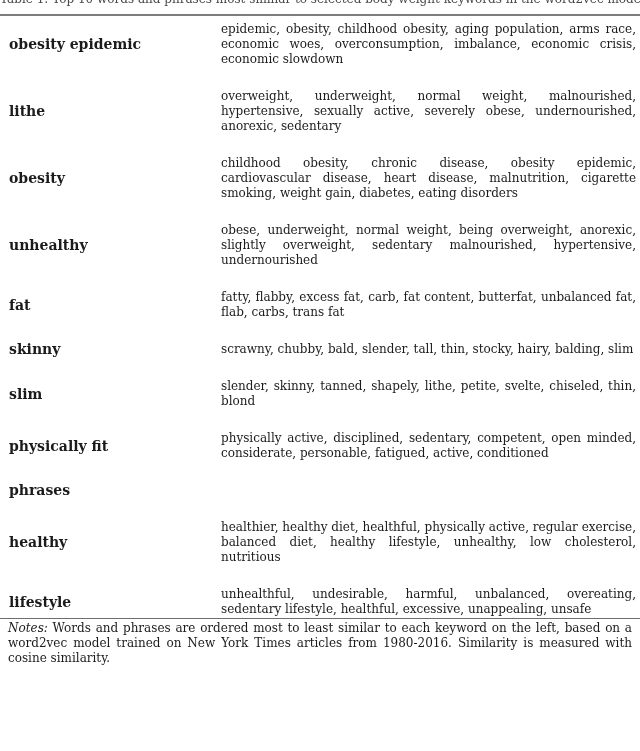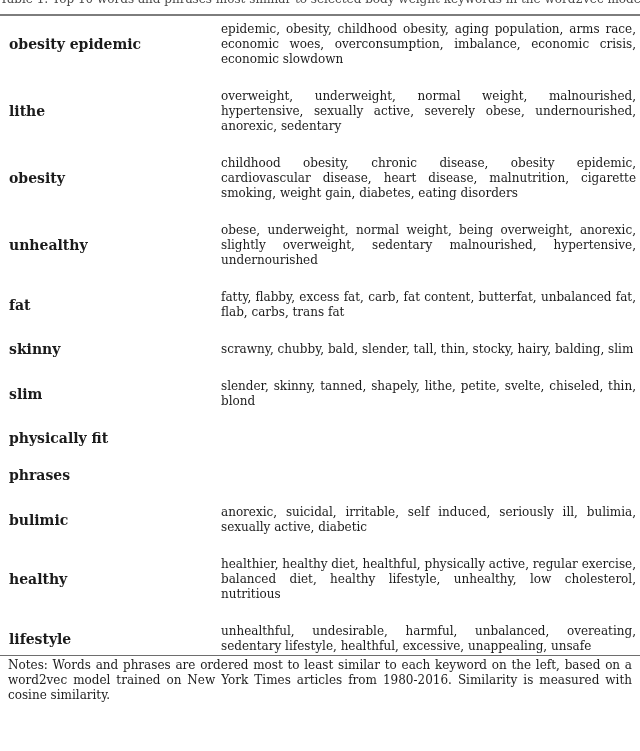--- a/index.html
+++ b/index.html
@@ -64,20 +64,21 @@
     border-top: 1.5px solid #6e6e6e;
     height: 0;
   }
   .notes {
     padding: 2px 8px 0 8px;
     font-size: 12px;
     line-height: 15px;
     text-align: justify;
   }
   .notes .notes-label {
+    font-style: italic;
   }
 </style>
 </head>
 <body>
 
 <div class="caption-clip">
   <span>Table 1: Top 10 words and phrases most similar to selected body weight keywords in the word2vec model, by keyword</span>
 </div>
 
 <div class="toprule"></div>
@@ -113,30 +114,27 @@
     <div class="ph">scrawny, chubby, bald, slender, tall, thin, stocky, hairy, balding, slim</div>
   </div>
 
   <div class="row">
     <div class="kw">slim</div>
     <div class="ph">slender, skinny, tanned, shapely, lithe, petite, svelte, chiseled, thin, blond</div>
   </div>
 
   <div class="row">
     <div class="kw">physically fit</div>
+    <div class="ph">physically active, disciplined, sedentary, competent, open minded, considerate, personable, fatigued, active, conditioned</div>
   </div>
 
   <div class="row">
     <div class="kw">phrases</div>
   </div>
 
-  <div class="row">
-    <div class="kw">bulimic</div>
-    <div class="ph">anorexic, suicidal, irritable, self induced, seriously ill, bulimia, sexually active, diabetic</div>
-  </div>
 
   <div class="row">
     <div class="kw">healthy</div>
     <div class="ph">healthier, healthy diet, healthful, physically active, regular exercise, balanced diet, healthy lifestyle, unhealthy, low cholesterol, nutritious</div>
   </div>
 
   <div class="row">
     <div class="kw">lifestyle</div>
     <div class="ph">unhealthful, undesirable, harmful, unbalanced, overeating, sedentary lifestyle, healthful, excessive, unappealing, unsafe</div>
   </div>

